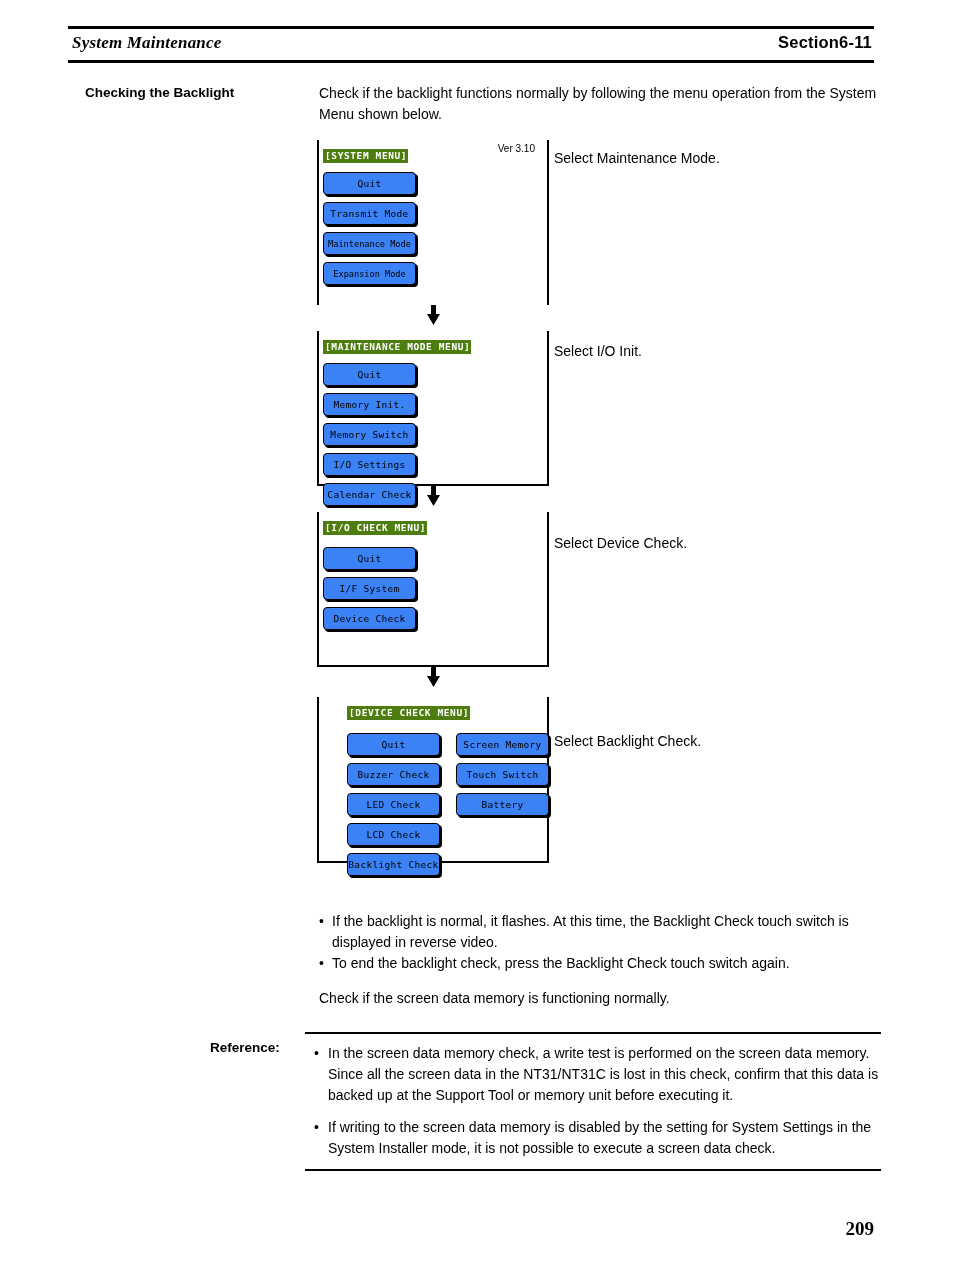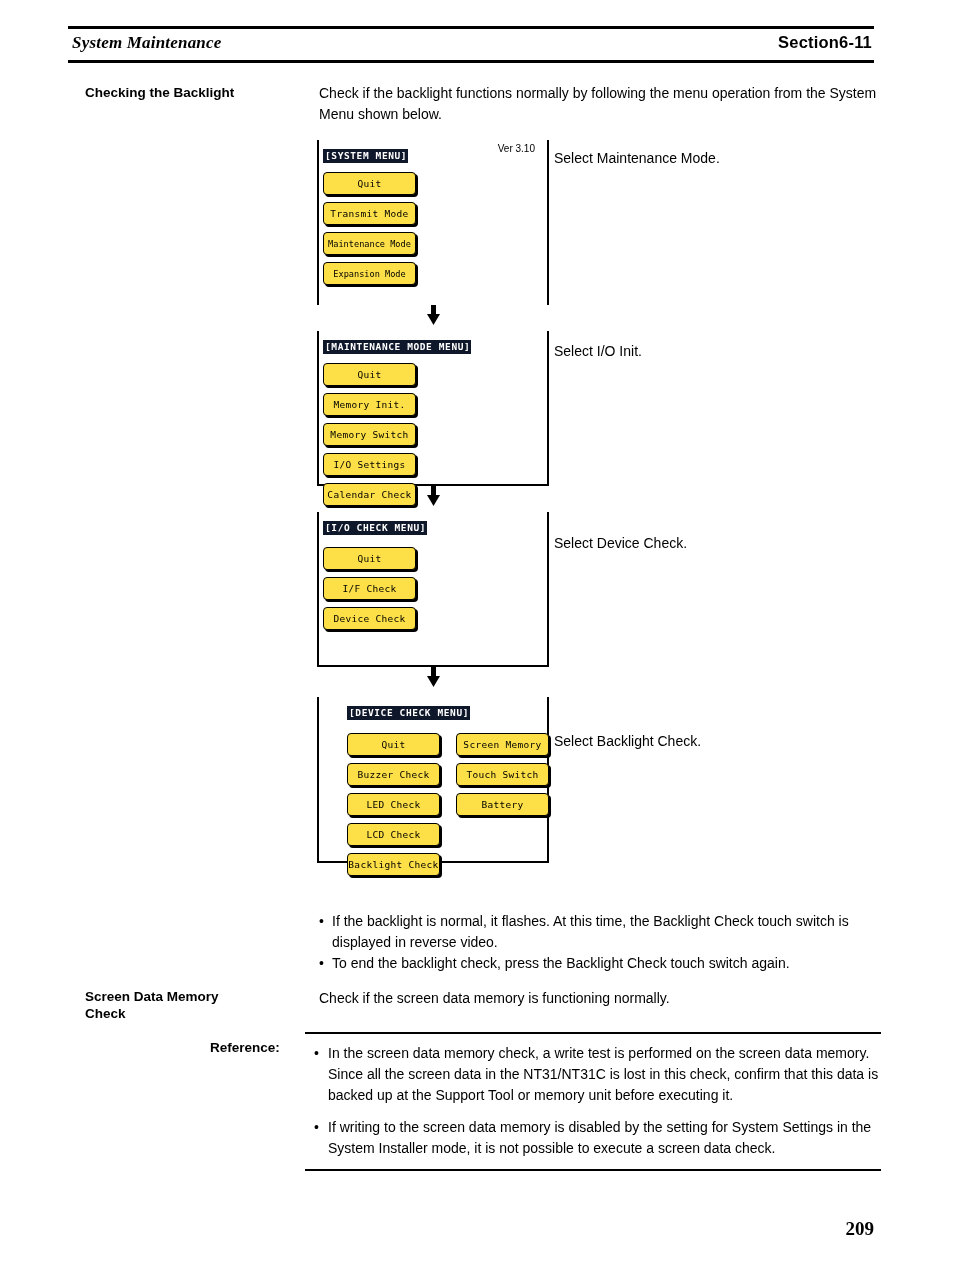--- a/index.html
+++ b/index.html
@@ -53,21 +53,21 @@
     position:absolute; left:0; top:0; right:0; bottom:0;
     border-left:2px solid #000; border-right:2px solid #000;
     pointer-events:none;
   }
   .screen.with-bottom .frame { border-bottom:2px solid #000; }
 
   .screen-inner { position:relative; padding:5px 6px 6px 6px; }
 
   .titlebar {
     display:inline-block;
-    background:#0f172a; color:#fff;
+    background:#4d7c0f; color:#fff;
     font-family:"DejaVu Sans Mono", monospace;
     font-size:9.5px; font-weight:700;
     letter-spacing:.6px;
     padding:1px 1px 2px 2px;
     line-height:11px;
     white-space:nowrap;
   }
   .ver {
     position:absolute; right:14px; top:3px;
     font-family:"Liberation Sans", sans-serif;
@@ -75,21 +75,21 @@
   }
 
   .btn-cols { display:flex; gap:14px; margin-top:9px; }
   .btn-col { display:flex; flex-direction:column; gap:5px; }
 
   .lcd-btn {
     position:relative;
     width:93px; height:23px;
     border:1.5px solid #000;
     border-radius:4px;
-    background:#fde047;
+    background:#3b82f6;
     display:flex; align-items:center; justify-content:center;
     font-family:"DejaVu Sans Mono", monospace;
     font-size:9.5px;
     letter-spacing:.3px;
     white-space:nowrap;
     box-shadow: 2px 2px 0 0 #000;
     margin-right:2px; margin-bottom:2px;
   }
   .lcd-btn.narrow { font-size:8.6px; letter-spacing:0; }
 
@@ -201,21 +201,21 @@
       </svg>
     </div>
 
     <div class="screen with-bottom" style="height:155px;">
       <div class="frame"></div>
       <div class="screen-inner">
         <div class="titlebar">[I/O CHECK MENU]</div>
         <div class="btn-cols" style="margin-top:12px;">
           <div class="btn-col">
             <div class="lcd-btn">Quit</div>
-            <div class="lcd-btn">I/F Check</div>
+            <div class="lcd-btn">I/F System</div>
             <div class="lcd-btn">Device Check</div>
           </div>
         </div>
       </div>
     </div>
 
     <div class="arrow" style="height:30px;">
       <svg width="13" height="20" viewBox="0 0 13 20">
         <rect x="4" y="0" width="5" height="11" fill="#000"></rect>
         <polygon points="0,9 13,9 6.5,20" fill="#000"></polygon>
@@ -254,24 +254,20 @@
     <div class="bi">
       <div class="dot">•</div>
       <div class="tx">If the backlight is normal, it flashes. At this time, the Backlight Check touch switch is displayed in reverse video.</div>
     </div>
     <div class="bi">
       <div class="dot">•</div>
       <div class="tx">To end the backlight check, press the Backlight Check touch switch again.</div>
     </div>
   </div>
 
-  <div class="para-label" style="left:85px; top:988px; width:230px;">
-    <div>Screen Data Memory</div>
-    <div>Check</div>
-  </div>
   <div class="para-body" style="left:319px; top:988px; width:560px;">
     <p>Check if the screen data memory is functioning normally.</p>
   </div>
 
   <div class="ref-label" style="left:210px; top:1040px;">Reference:</div>
 
   <div class="ref-wrap" style="left:305px; top:1032px; width:576px;">
     <div class="ref-rule"></div>
     <div class="ref-body" style="padding:9px 0 10px 9px;">
       <div class="bi">

